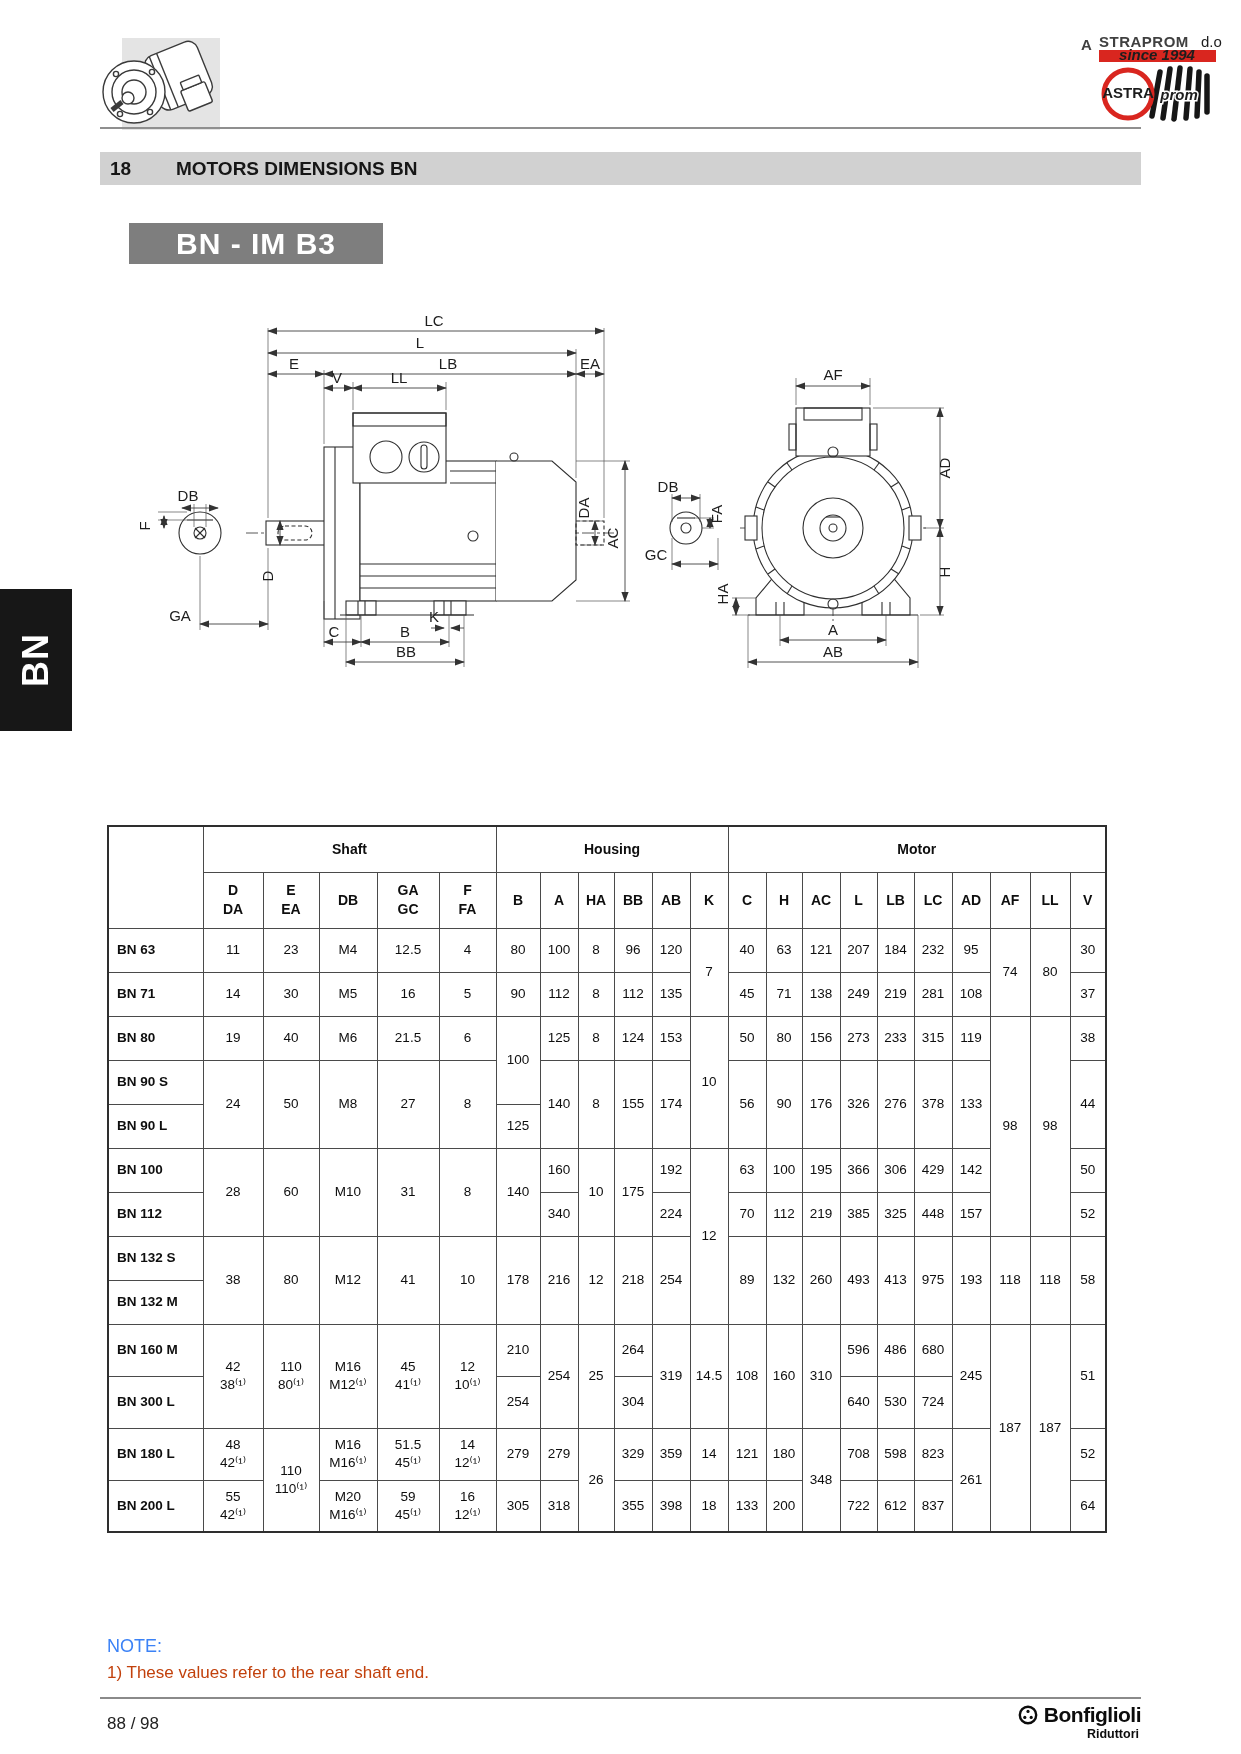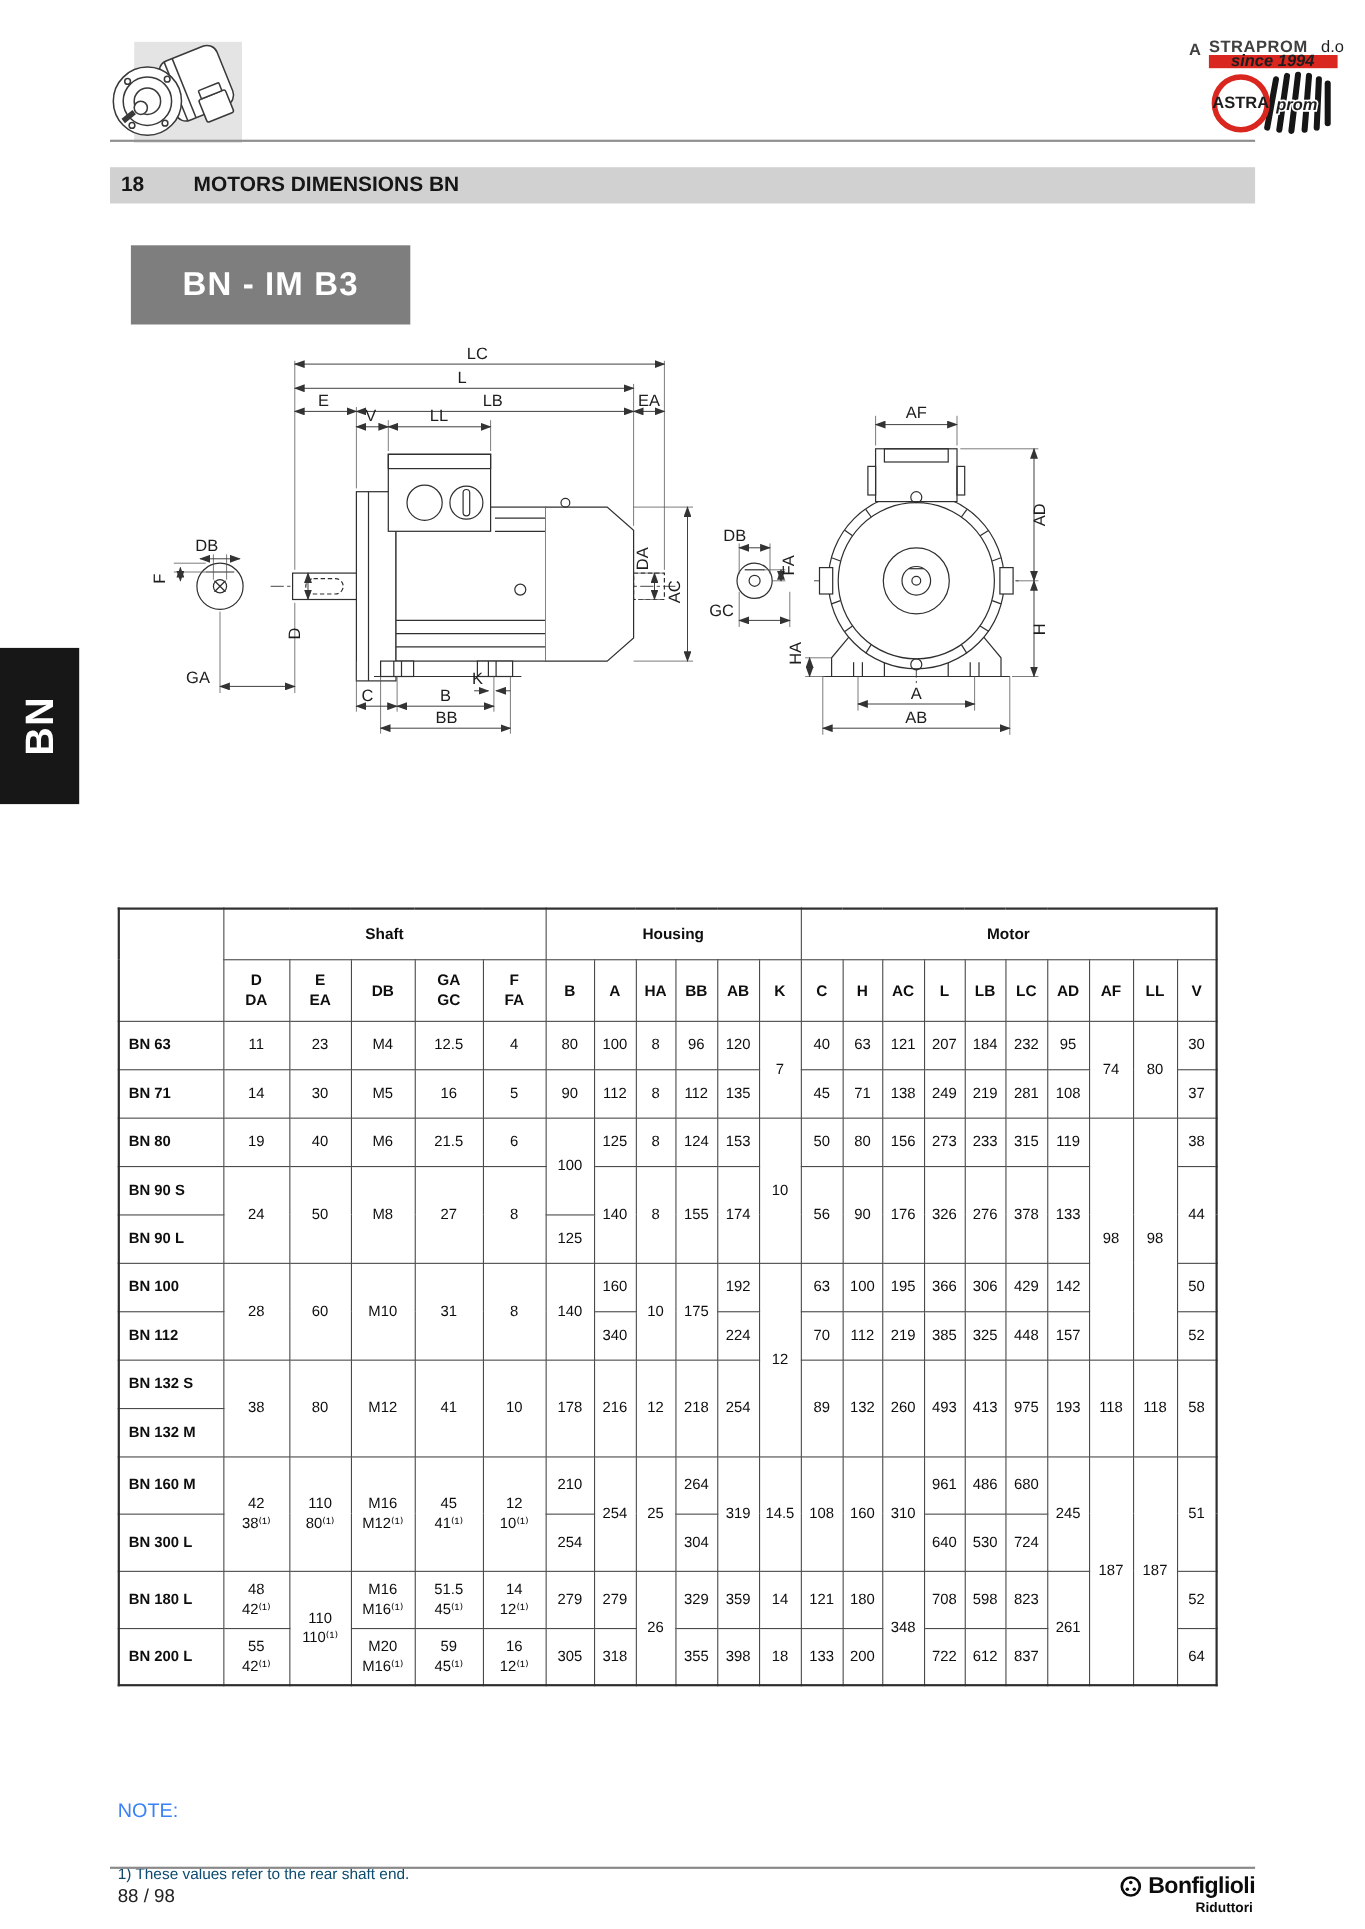--- a/index.html
+++ b/index.html
@@ -5,21 +5,21 @@
   html,body{margin:0;padding:0;background:#fff;}
   .page{position:relative;width:1241px;height:1754px;background:#fff;overflow:hidden;
         font-family:"Liberation Sans","DejaVu Sans",sans-serif;color:#111;}
   
   .motor-thumb{position:absolute;left:94px;top:32px;width:130px;height:108px;}
   .astraprom{position:absolute;left:1080px;top:20px;width:142px;height:102px;}
   .top-rule{position:absolute;left:100px;top:127px;width:1041px;height:2px;background:#8f8f8f;}
   .section-bar{position:absolute;left:100px;top:152px;width:1041px;height:33px;background:#d1d1d1;}
   .section-bar .num{position:absolute;left:10px;top:6px;font-size:19px;font-weight:bold;color:#161616;}
   .section-bar .ttl{position:absolute;left:76px;top:6px;font-size:19px;font-weight:bold;color:#161616;}
-  .variant-box{position:absolute;left:119px;top:223px;width:254px;height:72px;background:#7e7e7e;
+  .variant-box{position:absolute;left:129px;top:223px;width:254px;height:41px;background:#7e7e7e;
                display:flex;align-items:center;justify-content:center;}
   .variant-box span{color:#fff;font-size:30px;font-weight:bold;letter-spacing:1px;}
   
   .drawings{position:absolute;left:128px;top:316px;width:892px;height:392px;}
   svg text{font-family:"Liberation Sans","DejaVu Sans",sans-serif;font-size:15px;fill:#1d1d1d;}
   .part line,.part rect,.part path,.part circle{stroke:#2f2f2f;stroke-width:1.1;fill:none;}
   .part .fill{fill:#fff;}
   .part .dash{stroke-dasharray:4 2.5;}
   .cl{stroke:#2f2f2f;stroke-width:0.8;stroke-dasharray:12 3 3 3;fill:none;}
   .dim{stroke:#3e3e3e;stroke-width:0.9;fill:none;}
@@ -34,21 +34,21 @@
   .dim-table th,.dim-table td{border:1px solid #4a4a4a;text-align:center;vertical-align:middle;
              white-space:pre-line;padding:0 1px;line-height:1.35;}
   .dim-table thead tr.grp-row{height:46px;}
   .dim-table thead tr.col-row{height:56px;}
   .dim-table thead th{font-weight:bold;font-size:14px;}
   .dim-table tbody tr{height:44px;padding-left:41px;}
   .dim-table tbody tr.tall{height:52px;}
   .dim-table tbody th{text-align:left;padding-left:8px;font-weight:bold;white-space:nowrap;}
   
   .note-title{position:absolute;left:107px;top:1636px;font-size:18px;color:#3b82f6;}
-  .note-text{position:absolute;left:107px;top:1663px;font-size:14px;color:#0c4a6e;margin-top:32px;}
+  .note-text{position:absolute;left:107px;top:1663px;font-size:17px;color:#c2410c;}
   .footer-rule{position:absolute;left:100px;top:1697px;width:1041px;height:2px;background:#8a8a8a;}
   .page-num{position:absolute;left:107px;top:1714px;font-size:17px;color:#222;}
   .bonfiglioli{position:absolute;left:975px;top:1703px;width:166px;text-align:right;}
   .bonfiglioli .row1{display:flex;align-items:center;justify-content:flex-end;gap:5px;}
   .bonfiglioli .name{font-size:21px;font-weight:bold;color:#0c0c0c;letter-spacing:-0.5px;}
   .bonfiglioli .sub{font-size:12.5px;font-weight:bold;color:#0c0c0c;margin-top:0px;padding-right:2px;}
   .ap-name{font-weight:bold;fill:#404040;}
 </style>
 </head>
 <body>
@@ -553,21 +553,21 @@
 10⁽¹⁾</td>
           <td>210</td>
           <td rowspan="2">254</td>
           <td rowspan="2">25</td>
           <td>264</td>
           <td rowspan="2">319</td>
           <td rowspan="2">14.5</td>
           <td rowspan="2">108</td>
           <td rowspan="2">160</td>
           <td rowspan="2">310</td>
-          <td>961</td>
+          <td>596</td>
           <td>486</td>
           <td>680</td>
           <td rowspan="2">245</td>
           <td rowspan="4">187</td>
           <td rowspan="4">187</td>
           <td rowspan="2">51</td>
         </tr>
         <tr class="tall">
           <th>BN 300 L</th>
           <td>254</td>

